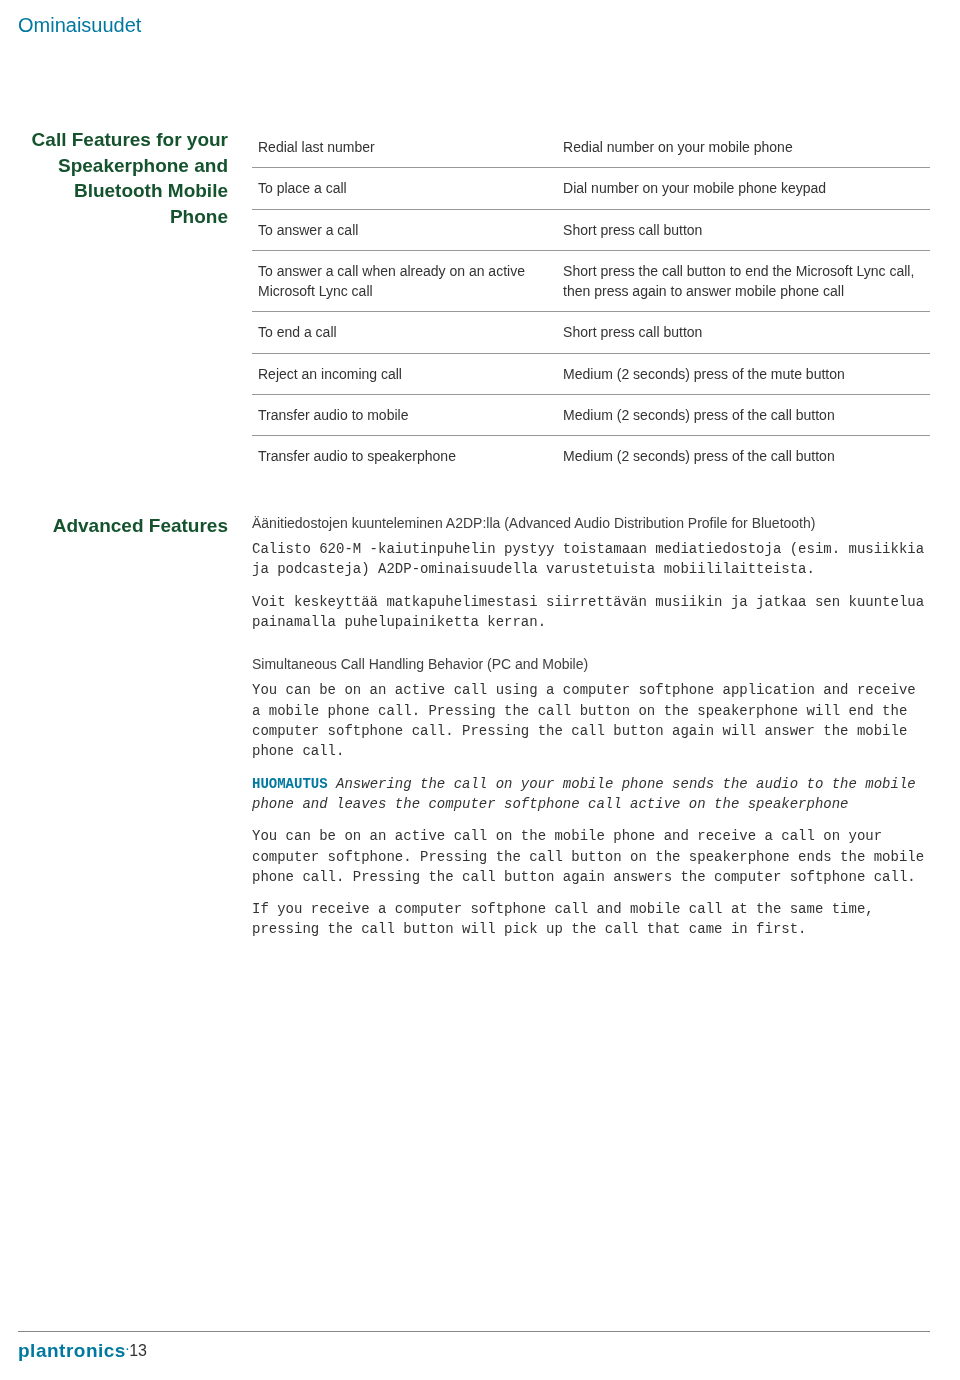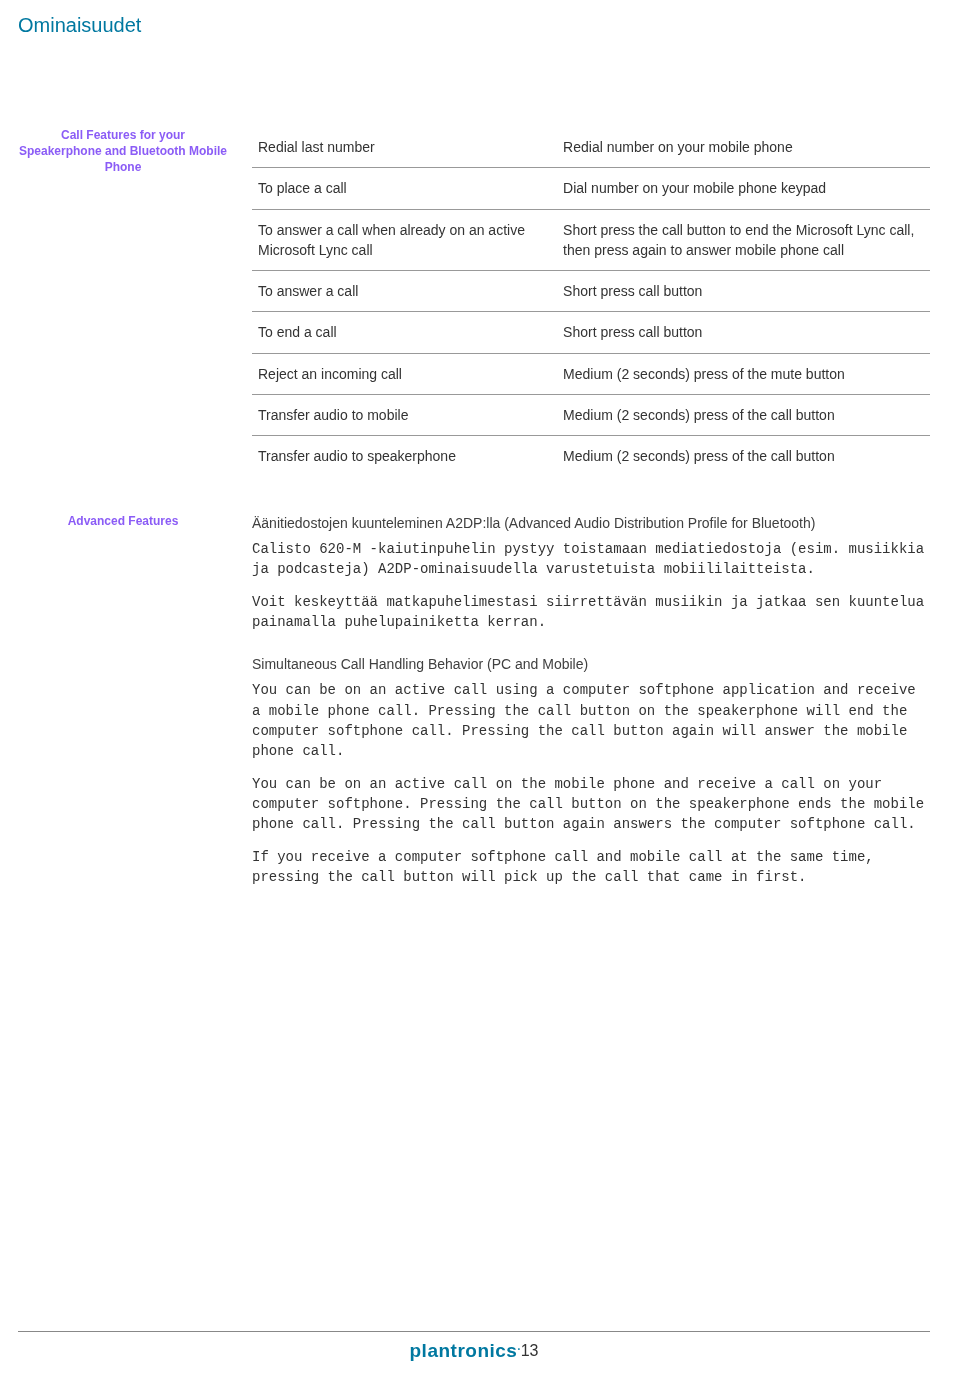--- a/index.html
+++ b/index.html
@@ -23,24 +23,24 @@
   .content {
     padding: 90px 30px 0 18px;
   }
   .section {
     display: flex;
     margin-bottom: 36px;
   }
   .side-heading {
     width: 210px;
     flex: 0 0 210px;
-    color: #8b5cf6;
+    color: #14532d;
     font-weight: 700;
-    font-size: 12px;
-    text-align: center;
+    font-size: 19px;
+    text-align: right;
     padding-right: 24px;
     line-height: 1.35;
   }
   .body {
     flex: 1;
     font-size: 14px;
     line-height: 1.45;
   }
   table.features {
     width: 100%;
@@ -70,21 +70,21 @@
   }
   .note-text { font-style: italic; }
   .footer {
     position: absolute;
     left: 18px;
     right: 30px;
     bottom: 18px;
     border-top: 1px solid #888;
     padding-top: 8px;
     display: flex;
-    justify-content: center;
+    justify-content: flex-start;
     align-items: center;
   }
   .brand {
     color: #0078a0;
     font-size: 19px;
     font-weight: 700;
     letter-spacing: 0.5px;
     font-family: "Segoe UI", Arial, sans-serif;
   }
   .brand::after {
@@ -108,26 +108,26 @@
         <tbody>
             <tr>
               <td>Redial last number</td>
               <td>Redial number on your mobile phone</td>
             </tr>
         <tr>
               <td>To place a call</td>
               <td>Dial number on your mobile phone keypad</td>
             </tr>
         <tr>
+              <td>To answer a call</td>
+              <td>Short press call button</td>
+            </tr>
+        <tr>
               <td>To answer a call when already on an active Microsoft Lync call</td>
               <td>Short press the call button to end the Microsoft Lync call, then press again to answer mobile phone call</td>
-            </tr>
-        <tr>
-              <td>To answer a call</td>
-              <td>Short press call button</td>
             </tr>
         <tr>
               <td>To end a call</td>
               <td>Short press call button</td>
             </tr>
         <tr>
               <td>Reject an incoming call</td>
               <td>Medium (2 seconds) press of the mute button</td>
             </tr>
         <tr>
@@ -146,20 +146,24 @@
   <div class="section">
     <div class="side-heading">Advanced Features</div>
     <div class="body">
       <div class="sub-heading" style="margin-top:0">Äänitiedostojen kuunteleminen A2DP:lla (Advanced Audio Distribution Profile for Bluetooth)</div>
       <p>Calisto 620-M -kaiutinpuhelin pystyy toistamaan mediatiedostoja (esim. musiikkia ja podcasteja) A2DP-ominaisuudella varustetuista mobiililaitteista.</p>
 
       <p>Voit keskeyttää matkapuhelimestasi siirrettävän musiikin ja jatkaa sen kuuntelua painamalla puhelupainiketta kerran.</p>
 
       <div class="sub-heading">Simultaneous Call Handling Behavior (PC and Mobile)</div>
       <p>You can be on an active call using a computer softphone application and receive a mobile phone call. Pressing the call button on the speakerphone will end the computer softphone call. Pressing the call button again will answer the mobile phone call.</p>
+      <p>
+        <span class="note-label">HUOMAUTUS</span>
+        <span class="note-text">Answering the call on your mobile phone sends the audio to the mobile phone and leaves the computer softphone call active on the speakerphone</span>
+      </p>
       <p>You can be on an active call on the mobile phone and receive a call on your computer softphone. Pressing the call button on the speakerphone ends the mobile phone call. Pressing the call button again answers the computer softphone call.</p>
       <p>If you receive a computer softphone call and mobile call at the same time, pressing the call button will pick up the call that came in first.</p>
     </div>
   </div>
 
 </div>
 
 <div class="footer">
   <span class="brand">plantronics</span>
   <span class="page-num">13</span>

